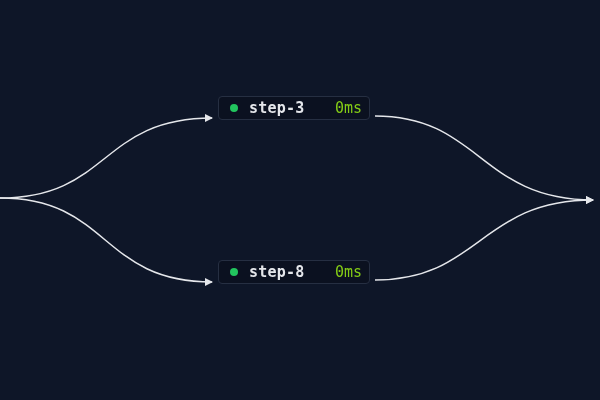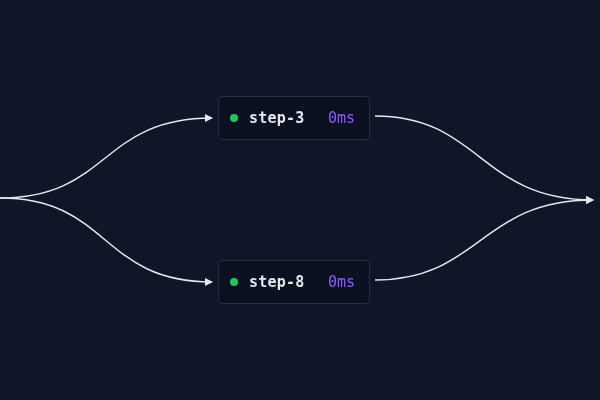--- a/index.html
+++ b/index.html
@@ -5,41 +5,41 @@
     html, body { margin: 0; padding: 0; }
     body {
       width: 600px; height: 400px; overflow: hidden;
       background: #0e1628;
       position: relative;
       font-family: "DejaVu Sans Mono", "Liberation Mono", monospace;
     }
     svg.edges { position: absolute; left: 0; top: 0; width: 600px; height: 400px; }
     .node {
       position: absolute;
-      width: 152px; height: 44px;
+      width: 152px; height: 24px;
       box-sizing: border-box;
       background: #0b1120;
       border: 1px solid #262f42;
       border-radius: 4px;
       display: flex; align-items: center;
       cursor: pointer;
     }
     .node .dot {
       width: 8px; height: 8px; border-radius: 50%;
       background: #22c55e;
       margin-left: 11px; margin-right: 11px;
       flex: none;
     }
     .node .name {
       color: #e5e7eb; font-weight: bold; font-size: 15px;
       letter-spacing: 0.2px;
     }
     .node .dur {
-      color: #8b5cf6; font-size: 15px;
-      margin-left: auto; margin-right: 14px;
+      color: #84cc16; font-size: 15px;
+      margin-left: auto; margin-right: 7px;
     }
   </style>
 </head>
 <body>
 
 <svg class="edges" viewBox="0 0 600 400">
   <defs>
     <marker id="arrow" markerWidth="8" markerHeight="8" refX="7" refY="4" orient="auto" markerUnits="userSpaceOnUse">
       <path d="M0,0 L8,4 L0,8 Z" fill="#e5e7eb"></path>
     </marker>

